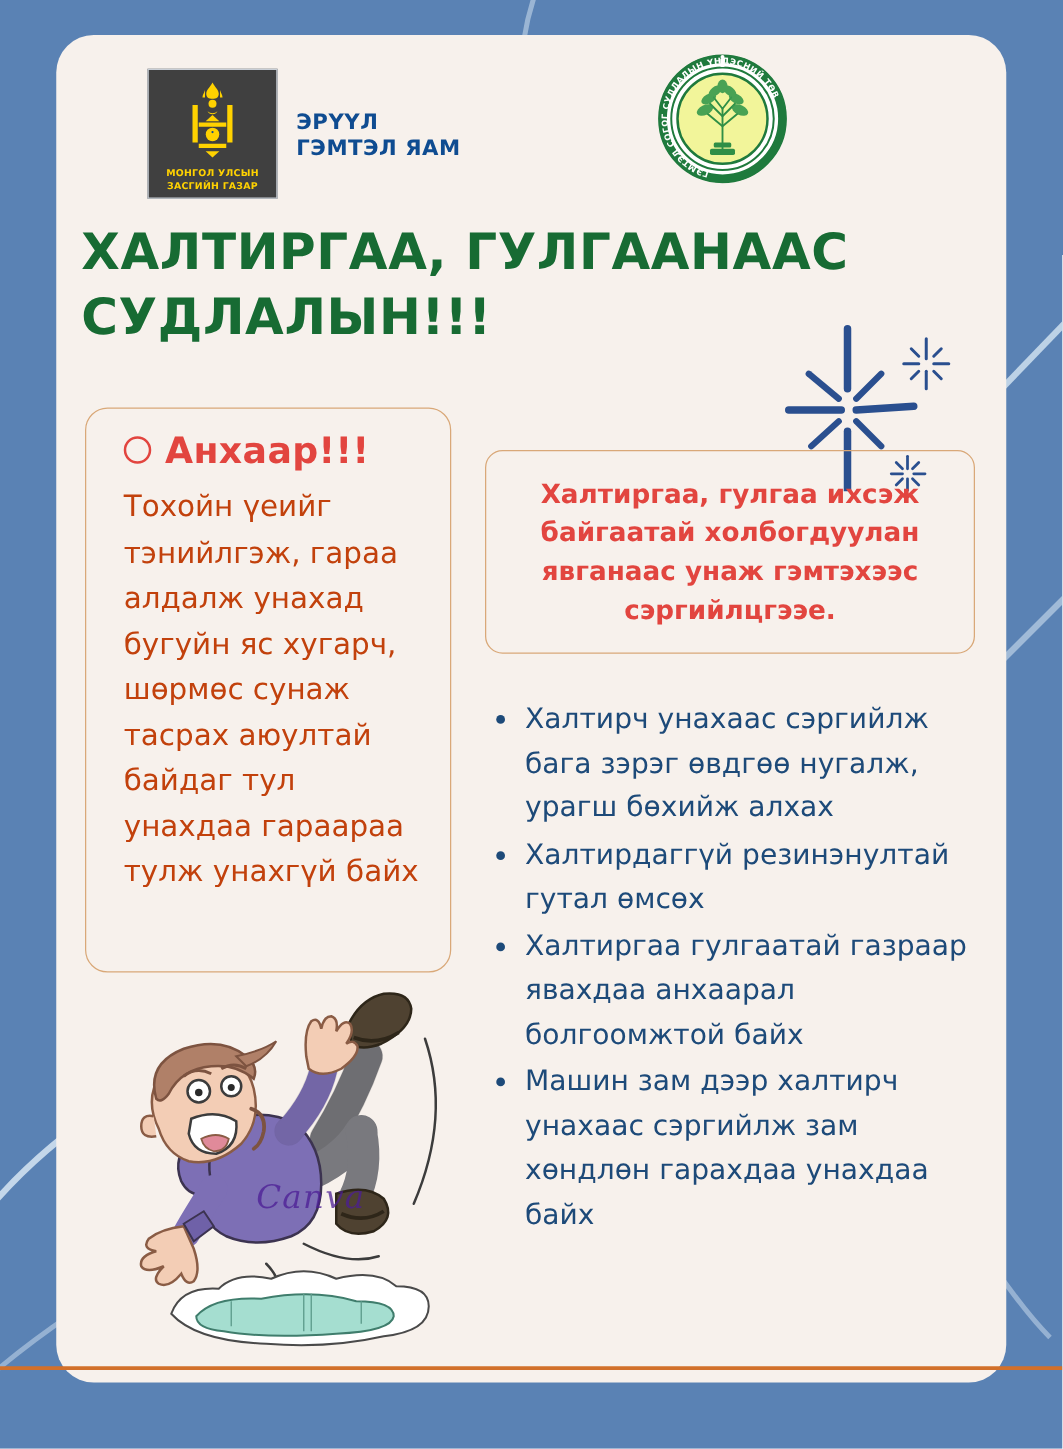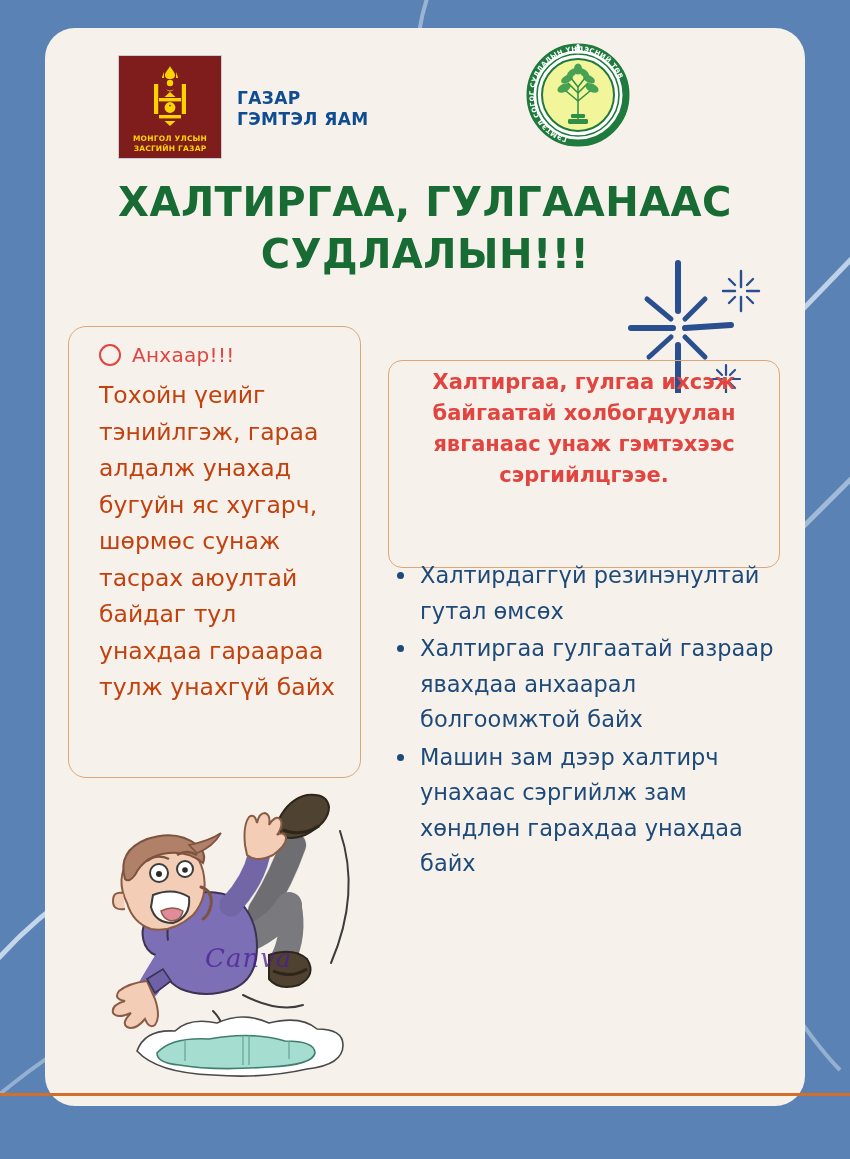--- a/index.html
+++ b/index.html
@@ -53,21 +53,21 @@
     top: 0;
     width: 760px;
     height: 150px;
   }
   .gov-logo {
     position: absolute;
     left: 73px;
     top: 27px;
     width: 104px;
     height: 104px;
-    background: #7f1d1d;
+    background: #404040;
     border: 1px solid #c8ced6;
     display: flex;
     flex-direction: column;
     align-items: center;
     justify-content: flex-end;
     padding-bottom: 4px;
     box-sizing: border-box;
   }
   .gov-logo .soyombo {
     position: absolute;
@@ -102,21 +102,20 @@
     width: 104px;
     height: 104px;
   }
 
   
   .title {
     position: absolute;
     left: 20px;
     top: 148px;
     width: 720px;
-    text-align: center;
     color: #176b33;
     font-size: 40px;
     font-weight: bold;
     line-height: 52px;
     letter-spacing: .5px;
   }
 
   
   .sparkles {
     position: absolute;
@@ -148,43 +147,44 @@
   .anhaar-circle {
     width: 22px;
     height: 22px;
     border: 2.5px solid #e2453f;
     border-radius: 50%;
     box-sizing: border-box;
     flex: 0 0 auto;
   }
   .anhaar-title {
     color: #e2453f;
-    font-size: 20px;
-    font-weight: normal;
+    font-size: 29px;
+    font-weight: bold;
     letter-spacing: .3px;
   }
   .anhaar-body {
     color: #c2410c;
     font-size: 23.5px;
     line-height: 36.5px;
     padding-left: 16px;
     padding-right: 4px;
   }
 
   
   .red-box {
     position: absolute;
     left: 343px;
     top: 332px;
     width: 392px;
-    height: 208px;
+    height: 163px;
     border: 1.5px solid #d9a878;
     border-radius: 14px;
     box-sizing: border-box;
     display: flex;
+    align-items: center;
     justify-content: center;
     padding: 6px 12px;
   }
   .red-box-text {
     color: #e2453f;
     font-size: 21px;
     font-weight: bold;
     line-height: 31px;
     text-align: center;
   }
@@ -282,21 +282,21 @@
               <path d="M30 39.5 a2 2 0 0 1 0 8 a2 2 0 0 0 0 -8 z"></path>
               <circle cx="30" cy="41.6" r="0.9"></circle>
             </g>
           </svg>
         </div>
         <div class="gov-logo-text">МОНГОЛ УЛСЫН</div>
         <div class="gov-logo-text">ЗАСГИЙН ГАЗАР</div>
       </div>
 
       <div class="ministry-name">
-        <div>ГАЗАР</div>
+        <div>ЭРҮҮЛ</div>
         <div>ГЭМТЭЛ ЯАМ</div>
       </div>
 
       <div class="seal">
         <svg width="104" height="104" viewBox="0 0 104 104">
           <circle cx="52" cy="52" r="50" fill="#ffffff" stroke="#1f7a3d" stroke-width="2"></circle>
           <circle cx="52" cy="52" r="48" fill="none" stroke="#1f7a3d" stroke-width="7"></circle>
           <circle cx="52" cy="52" r="41" fill="none" stroke="#1f7a3d" stroke-width="1.6"></circle>
           <circle cx="52" cy="52" r="36" fill="#f2f59a" stroke="#1f7a3d" stroke-width="2"></circle>
 
@@ -382,20 +382,24 @@
       <div class="anhaar-body">Тохойн үеийг тэнийлгэж, гараа алдалж унахад бугуйн яс хугарч, шөрмөс сунаж тасрах аюултай байдаг тул унахдаа гараараа тулж унахгүй байх</div>
     </div>
 
     <div class="red-box">
       <div class="red-box-text">Халтиргаа, гулгаа ихсэж байгаатай холбогдуулан явганаас унаж гэмтэхээс сэргийлцгээе.</div>
     </div>
 
     <div class="bullets">
       <div class="bullet-item">
         <span class="bullet-dot"></span>
+        <span>Халтирч унахаас сэргийлж бага зэрэг өвдгөө нугалж, урагш бөхийж алхах</span>
+      </div>
+      <div class="bullet-item">
+        <span class="bullet-dot"></span>
         <span>Халтирдаггүй резинэнултай гутал өмсөх</span>
       </div>
       <div class="bullet-item">
         <span class="bullet-dot"></span>
         <span>Халтиргаа гулгаатай газраар явахдаа анхаарал болгоомжтой байх</span>
       </div>
       <div class="bullet-item">
         <span class="bullet-dot"></span>
         <span>Машин зам дээр  халтирч унахаас сэргийлж зам хөндлөн гарахдаа унахдаа байх</span>
       </div>

